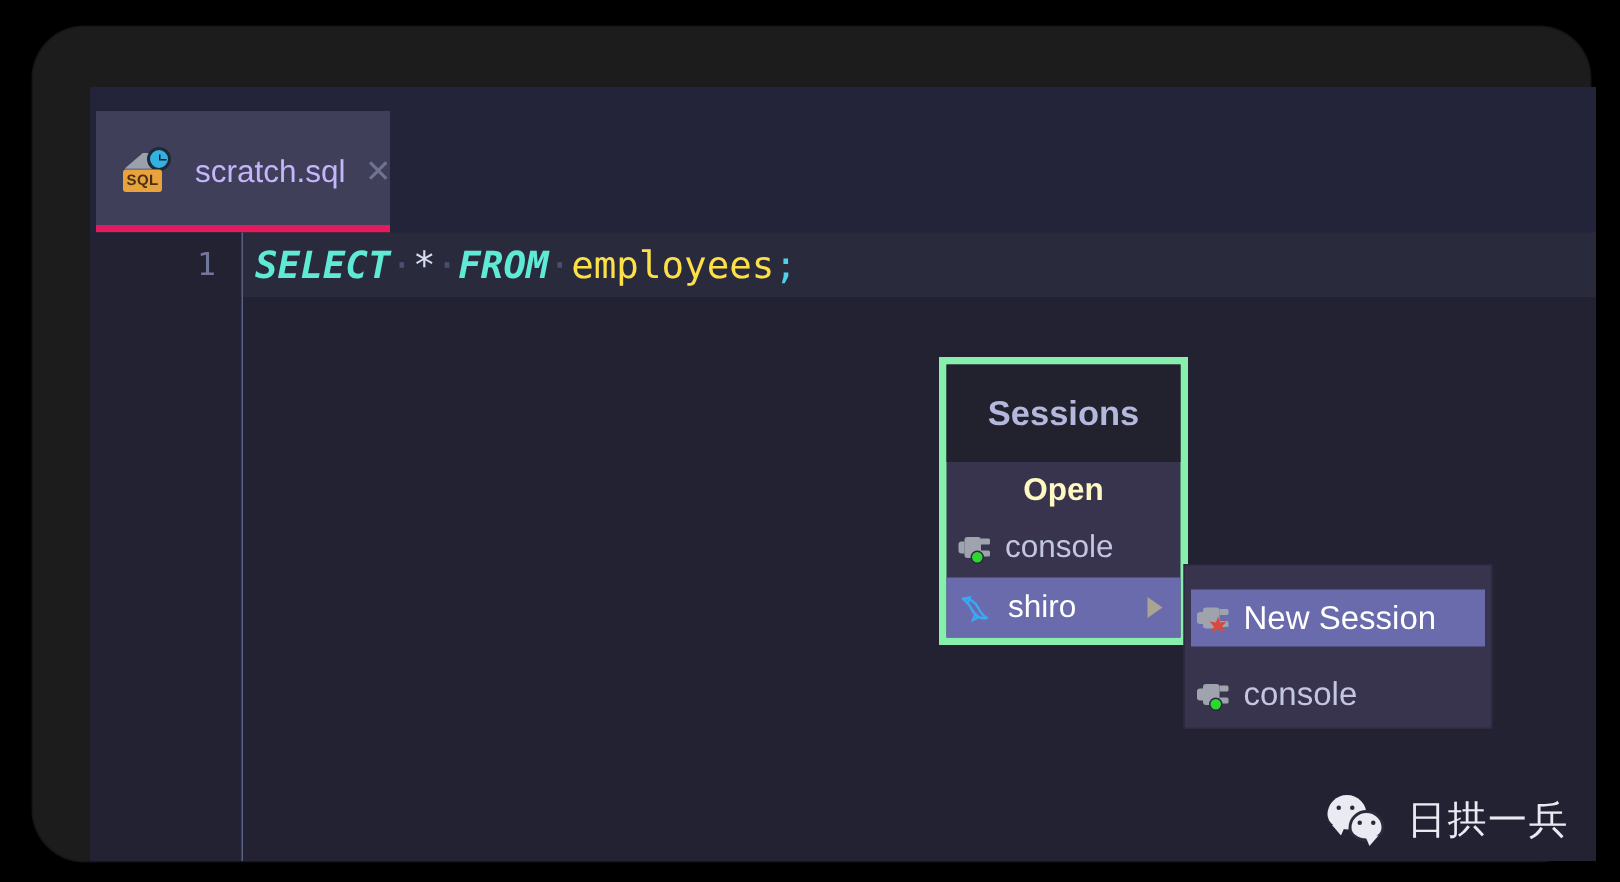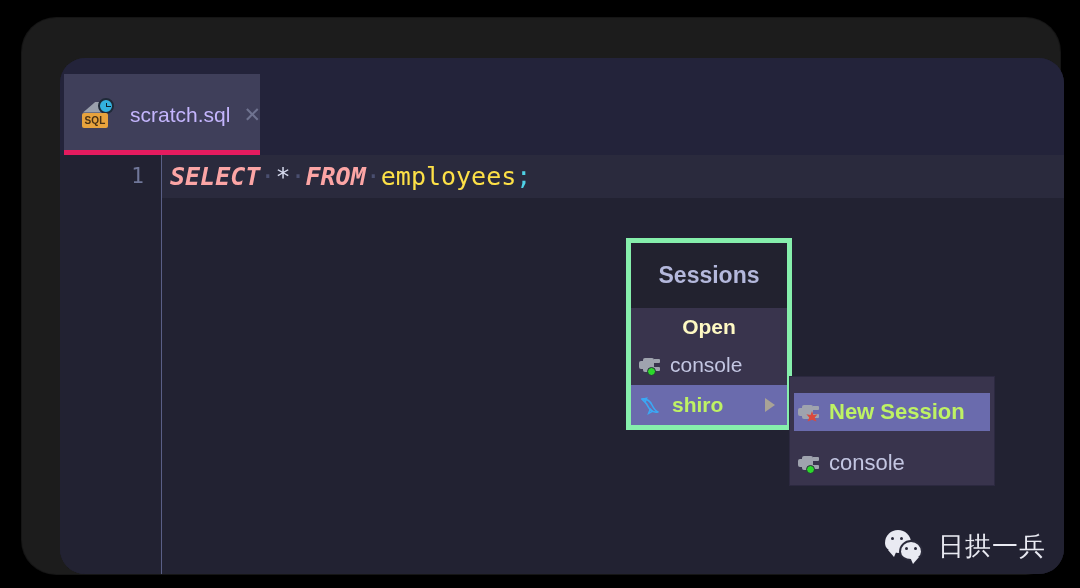--- a/index.html
+++ b/index.html
@@ -33,21 +33,20 @@
     box-shadow: 0 0 0 1px #151515;
   }
   #window-body {
     position: absolute;
     left: 38px;
     top: 40px;
     width: 1004px;
     height: 516px;
     background: #222232;
     overflow: hidden;
-    border-radius: 25px;
   }
 
   
   #tabbar {
     position: absolute;
     left: 0;
     top: 0;
     width: 1004px;
     height: 97px;
     background: #23233a;
@@ -199,21 +198,21 @@
     position: absolute;
     left: 110px;
     top: 0;
     height: 43px;
     line-height: 43px;
     white-space: pre;
     font-family: "DejaVu Sans Mono", monospace;
     font-size: 25px;
     letter-spacing: 0px;
   }
-  .kw { color: #fca5a5; font-style: italic; font-weight: bold; }
+  .kw { color: #5eead4; font-style: italic; font-weight: bold; }
   .op { color: #d8dcf0; }
   .ident { color: #fde047; }
   .semi { color: #4fd2e6; }
   .dot { color: #4a4f70; }
 
   
   #annotation {
     position: absolute;
     left: 255px;
     top: 415px;
@@ -337,22 +336,21 @@
     align-items: center;
     padding-left: 8px;
     box-sizing: border-box;
     font-family: "Liberation Sans", sans-serif;
     font-size: 21px;
     color: #c3c6e2;
     position: relative;
   }
   .menu-item.selected {
     background: #6a6bad;
-    color: #bef264;
-    font-weight: bold;
+    color: #ffffff;
   }
   .menu-item .label { margin-left: 9px; white-space: nowrap; }
   .submenu-arrow {
     position: absolute;
     right: 12px;
     top: 50%;
     transform: translateY(-50%);
     width: 0;
     height: 0;
     border-top: 7px solid transparent;

